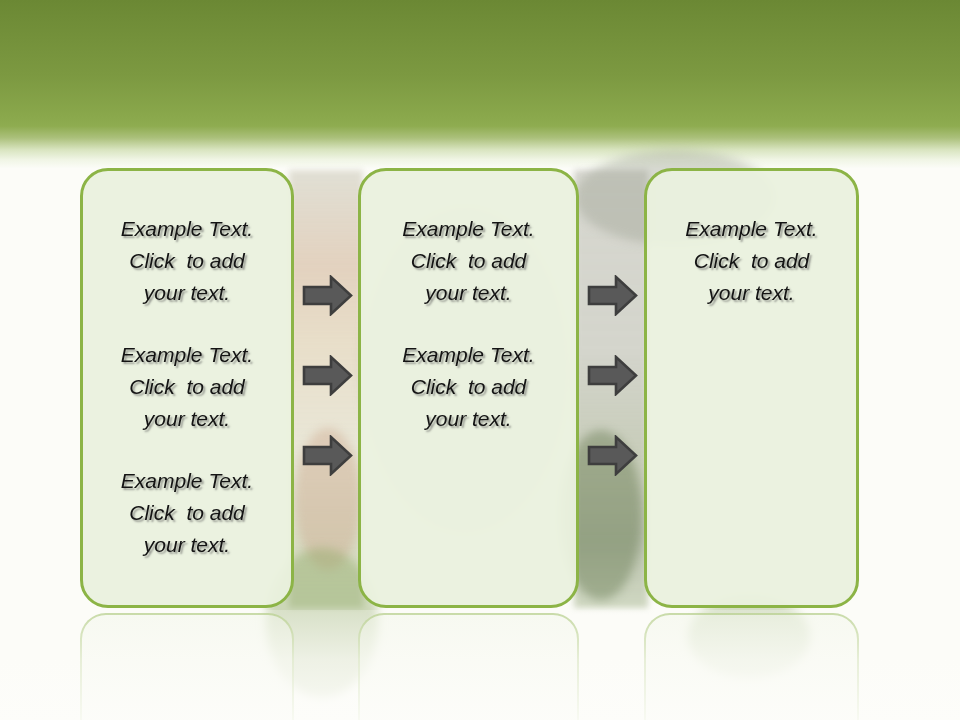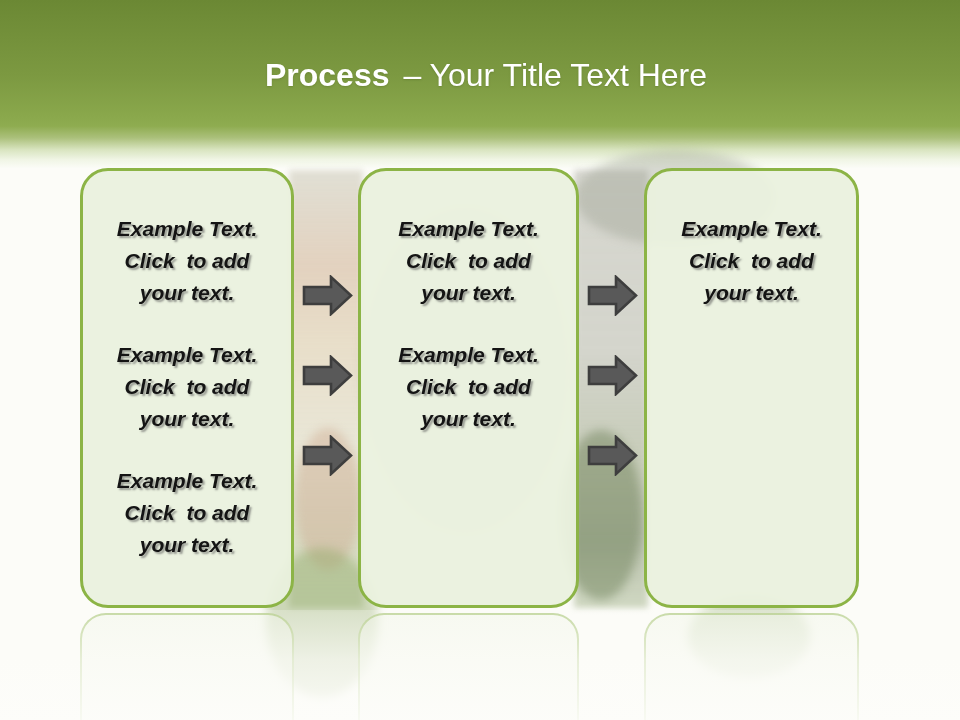--- a/index.html
+++ b/index.html
@@ -40,21 +40,21 @@
   #blob-pestle{left:295px;top:428px;width:66px;height:142px;background:rgba(206,166,140,0.42);}
   #blob-leaf-left{left:266px;top:548px;width:112px;height:150px;background:rgba(146,170,106,0.45);}
   #blob-leaf-mid{left:560px;top:430px;width:82px;height:170px;background:rgba(70,95,45,0.33);}
   #blob-leaf-bottom{left:688px;top:596px;width:122px;height:82px;background:rgba(150,175,115,0.40);}
 
   
   .pbox{
     position:absolute;top:168px;height:440px;box-sizing:border-box;z-index:5;
     background:rgba(234,241,222,0.94);
     border:3px solid #8cb446;border-radius:28px;
-    padding:42px 6px 0;text-align:center;font-weight:bold;
+    padding:42px 6px 0;text-align:center;
   }
   #pbox-1{left:80px;width:214px;}
   #pbox-2{left:358px;width:221px;}
   #pbox-3{left:644px;width:215px;}
   .pbox p{
     margin:0 0 30px;font-style:italic;font-size:21px;line-height:32px;
     color:#141414;text-shadow:2px 2px 2px rgba(80,80,80,0.55);
     white-space:pre-wrap;
   }
 
@@ -92,23 +92,20 @@
   <div class="blob" id="blob-pestle"></div>
   <div class="blob" id="blob-leaf-left"></div>
   <div class="blob" id="blob-leaf-mid"></div>
   <div class="blob" id="blob-leaf-bottom"></div>
 
   <div class="rbox" id="rbox-1"></div>
   <div class="rbox" id="rbox-2"></div>
   <div class="rbox" id="rbox-3"></div>
   <div class="reflect-fade"></div>
 
-  <div class="slide-title">
-    <span class="t-bold">Process</span><span class="t-rest">– Your Title Text Here</span>
-  </div>
 
   <div class="pbox" id="pbox-1">
       <p>Example Text.<br>Click  to add<br>your text.</p>
       <p>Example Text.<br>Click  to add<br>your text.</p>
       <p>Example Text.<br>Click  to add<br>your text.</p>
     </div>
   <div class="pbox" id="pbox-2">
       <p>Example Text.<br>Click  to add<br>your text.</p>
       <p>Example Text.<br>Click  to add<br>your text.</p>
     </div>

